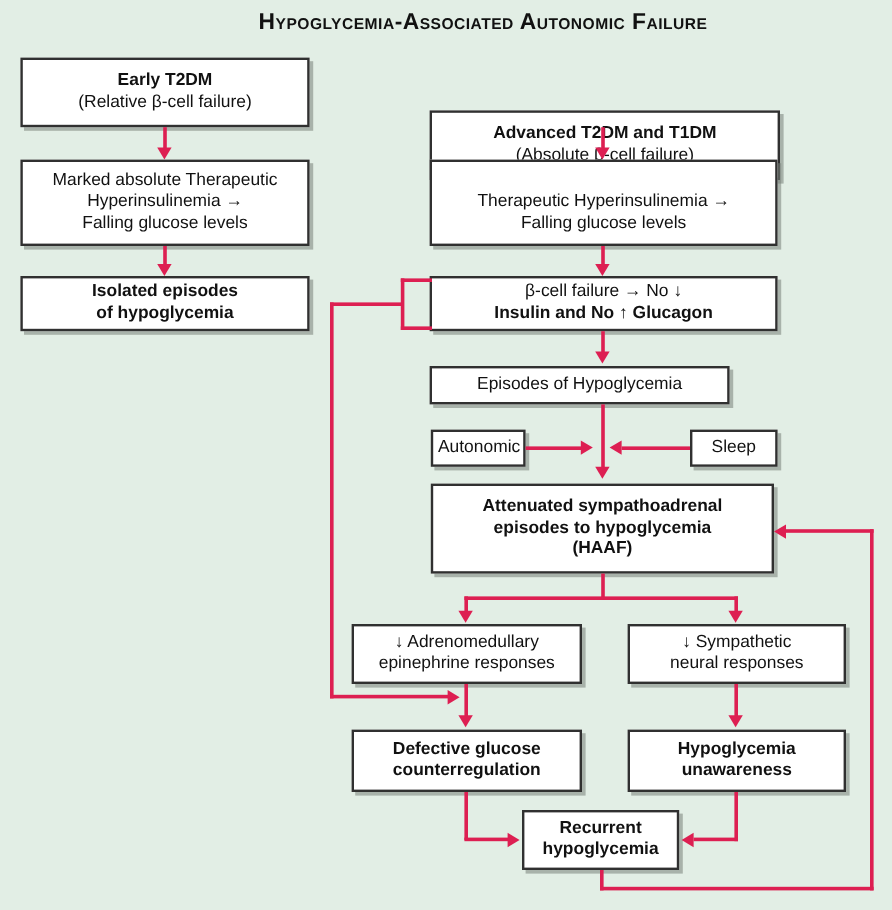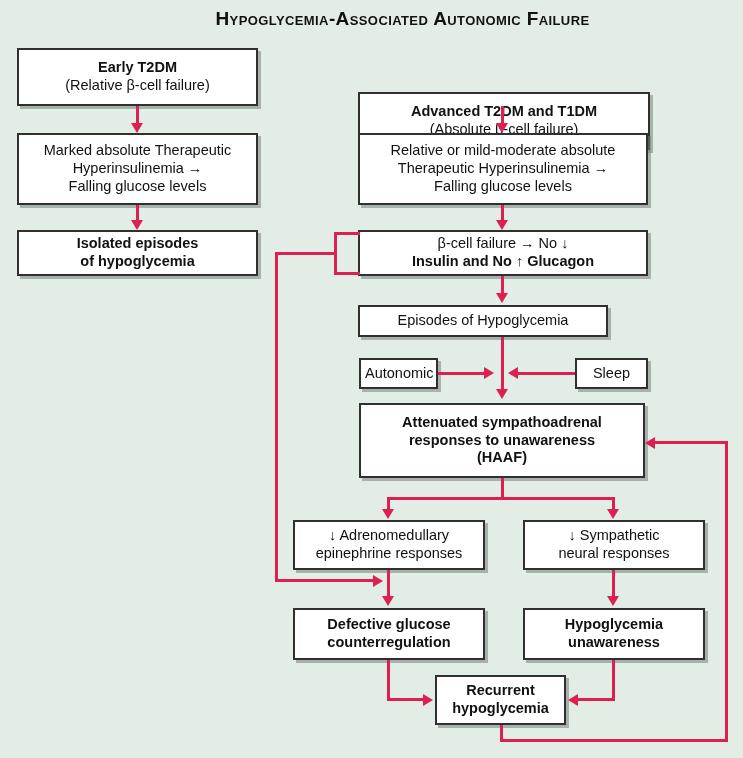--- a/index.html
+++ b/index.html
@@ -71,21 +71,21 @@
   <div class="box" style="left:17px;top:133px;width:241px;height:72px;">
     <span class="t n">
       <span>Marked absolute Therapeutic</span><br>
       <span>Hyperinsulinemia →</span><br>
       <span>Falling glucose levels</span>
     </span>
   </div>
 
   <div class="box" style="left:358px;top:133px;width:290px;height:72px;">
     <span class="t n">
-      <span>Relative or mild-moderate absolute</span><br>
+      <br>
       <span>Therapeutic Hyperinsulinemia →</span><br>
       <span>Falling glucose levels</span>
     </span>
   </div>
 
   <div class="box" style="left:17px;top:230px;width:241px;height:46px;">
     <span class="t b">
       <span>Isolated episodes</span><br>
       <span>of hypoglycemia</span>
     </span>
@@ -106,21 +106,21 @@
     <span class="t n">Autonomic</span>
   </div>
 
   <div class="box" style="left:575px;top:358px;width:73px;height:31px;">
     <span class="t n">Sleep</span>
   </div>
 
   <div class="box" style="left:359px;top:403px;width:286px;height:75px;">
     <span class="t b">
       <span>Attenuated sympathoadrenal</span><br>
-      <span>responses to unawareness</span><br>
+      <span>episodes to hypoglycemia</span><br>
       <span>(HAAF)</span>
     </span>
   </div>
 
   <div class="box" style="left:293px;top:520px;width:192px;height:50px;">
     <span class="t n">
       <span>↓ Adrenomedullary</span><br>
       <span>epinephrine responses</span>
     </span>
   </div>

